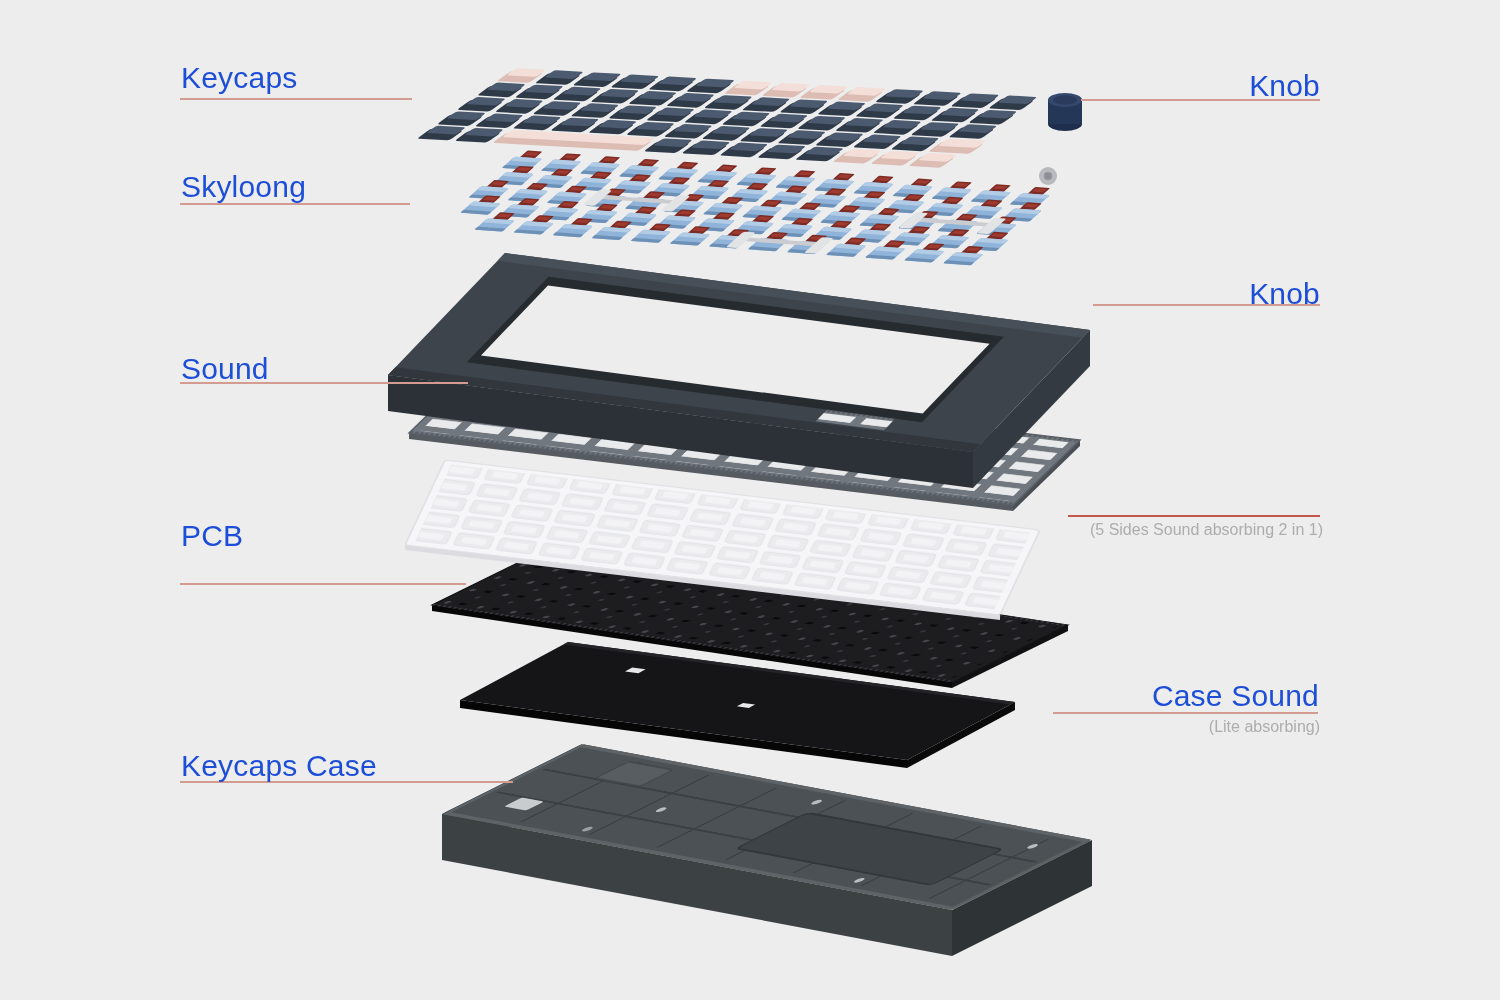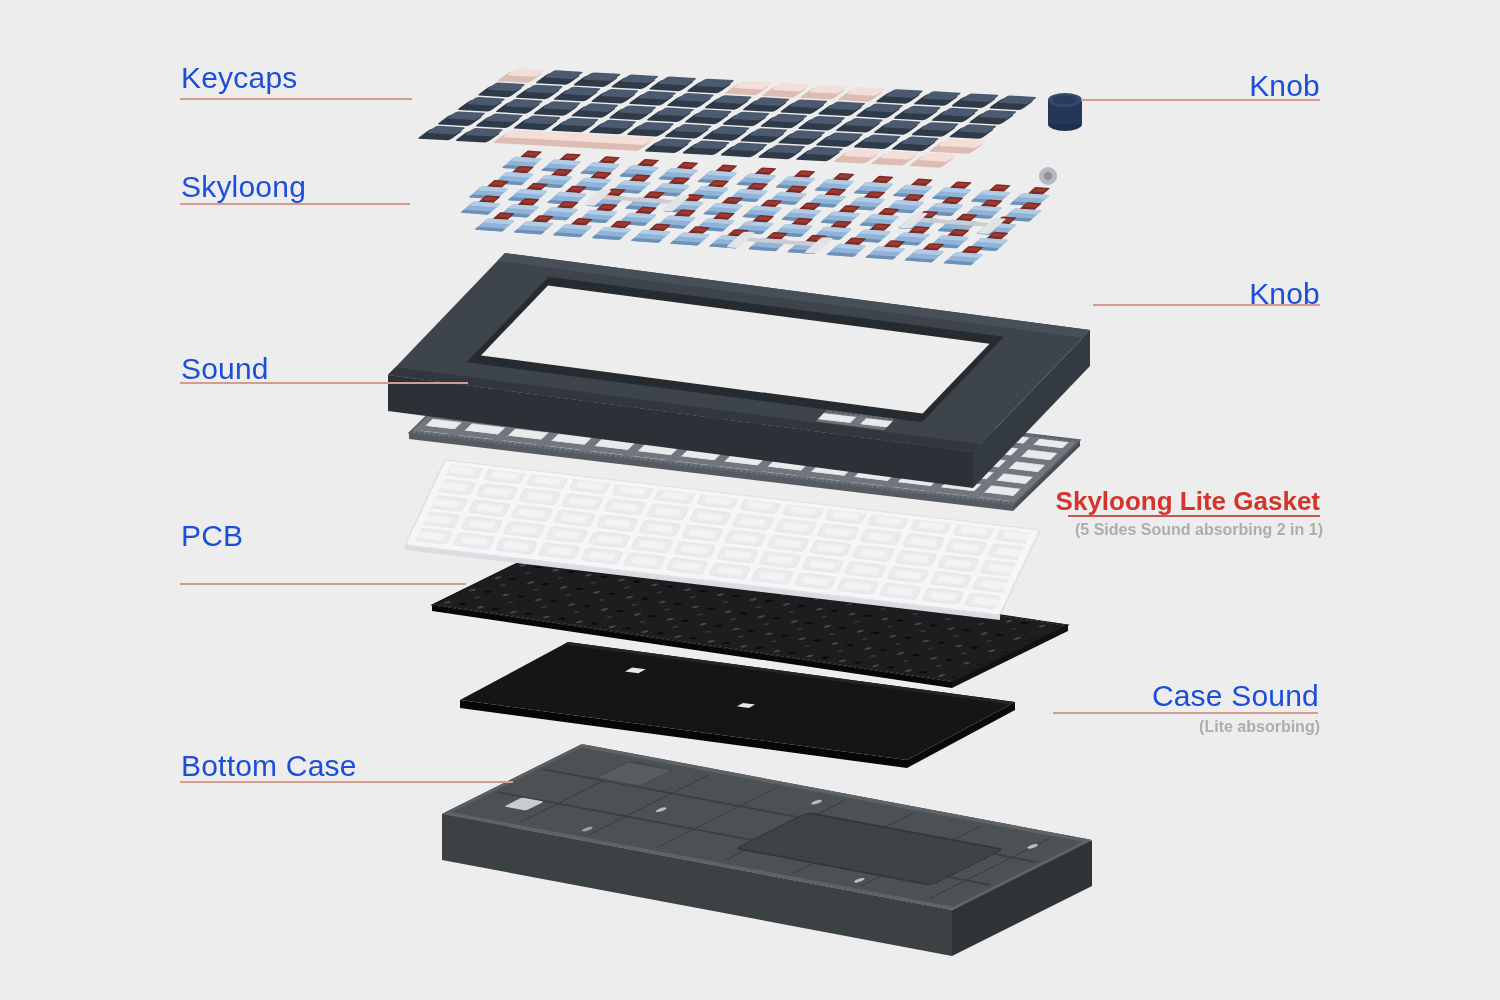--- a/index.html
+++ b/index.html
@@ -2,21 +2,21 @@
 <html><head>
 <meta charset="utf-8">
 <style>
   html,body{margin:0;padding:0;}
   body{background:#ededee;font-family:"Liberation Sans",sans-serif;}
   .stage{position:relative;width:1500px;height:1000px;overflow:hidden;background:#ededee;}
   .stage svg{position:absolute;left:0;top:0;}
   .lbl{position:absolute;font-size:30px;color:#1d4ed8;white-space:nowrap;letter-spacing:.2px;}
   .right{}
   .gasket-title{position:absolute;font-size:26px;font-weight:700;color:#d2352a;white-space:nowrap;text-align:right;}
-  .sub{position:absolute;font-size:16px;color:#adadad;white-space:nowrap;text-align:right;font-weight:bold;}
+  .sub{position:absolute;font-size:16px;color:#adadad;white-space:nowrap;text-align:right;}
   .line{position:absolute;height:2px;background:#d49b90;}
   .line.red{background:#c4574c;}
 </style>
 </head>
 <body>
 
 <div class="stage">
 
   <svg width="1500" height="1000" viewBox="0 0 1500 1000">
     <defs>
@@ -625,24 +625,23 @@
   <div class="line" style="left:180px;top:781px;width:333px"></div>
   <div class="line" style="left:1081px;top:99px;width:239px"></div>
   <div class="line" style="left:1093px;top:304px;width:227px"></div>
   <div class="line red" style="left:1068px;top:515px;width:252px"></div>
   <div class="line" style="left:1053px;top:712px;width:265px"></div>
 
   <div class="lbl" style="left:181px;top:61px">Keycaps</div>
   <div class="lbl" style="left:181px;top:170px">Skyloong</div>
   <div class="lbl" style="left:181px;top:352px">Sound</div>
   <div class="lbl" style="left:181px;top:519px">PCB</div>
-  <div class="lbl" style="left:181px;top:749px">Bottom Case</div>
+  <div class="lbl" style="left:181px;top:749px">Keycaps Case</div>
 
   <div class="lbl right" style="right:180px;top:69px">Knob</div>
   <div class="lbl right" style="right:180px;top:277px">Knob</div>
 
-  <div class="gasket-title" style="right:180px;top:486px">Skyloong Lite Gasket</div>
   <div class="sub" style="right:177px;top:521px">(5 Sides Sound absorbing 2 in 1)</div>
 
   <div class="lbl right" style="right:181px;top:679px">Case Sound</div>
   <div class="sub" style="right:180px;top:718px">(Lite absorbing)</div>
 
 </div>
 
 </body></html>

